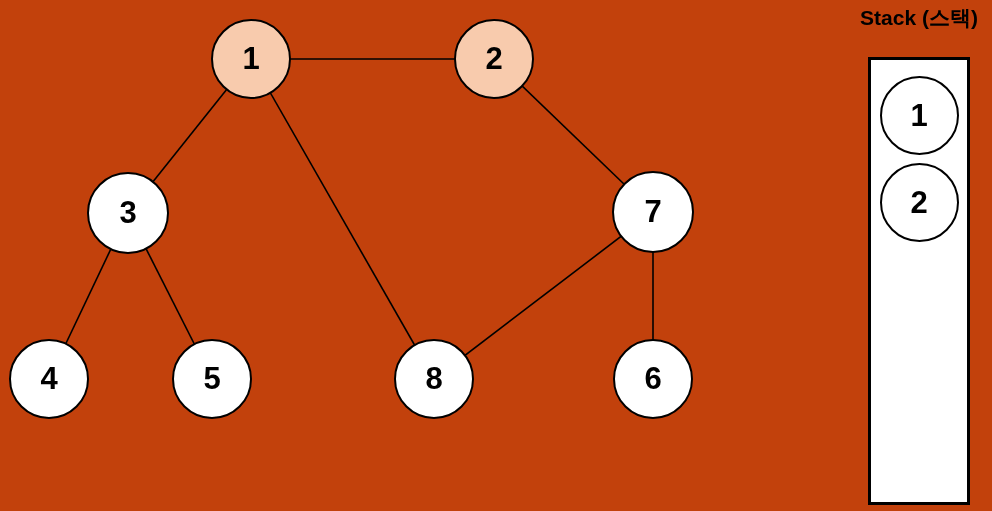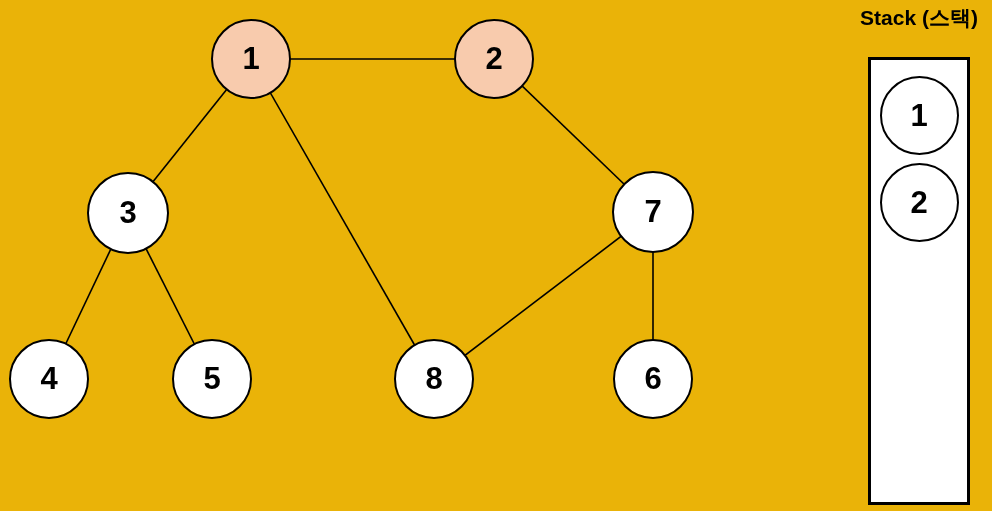--- a/index.html
+++ b/index.html
@@ -5,21 +5,21 @@
   html, body {
     margin: 0;
     padding: 0;
     background: #ffffff;
     font-family: "Liberation Sans", sans-serif;
   }
   #canvas {
     position: relative;
     width: 992px;
     height: 511px;
-    background: #eab308;
+    background: #c2410c;
     overflow: hidden;
   }
   #edges-svg {
     position: absolute;
     left: 0;
     top: 0;
     width: 992px;
     height: 511px;
     z-index: 1;
   }

